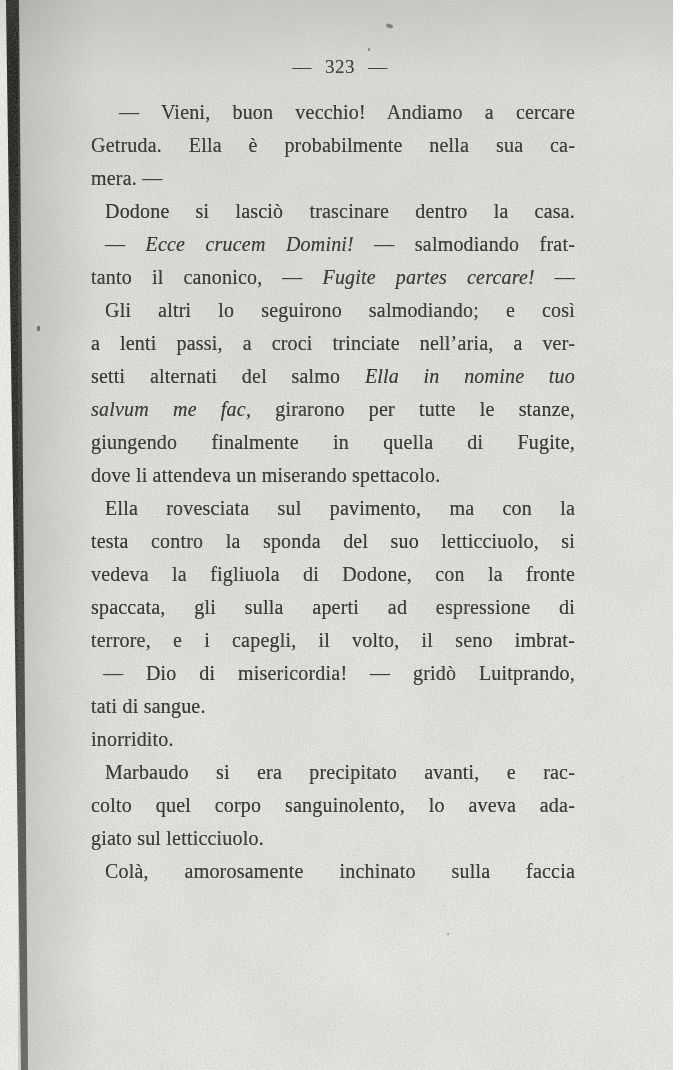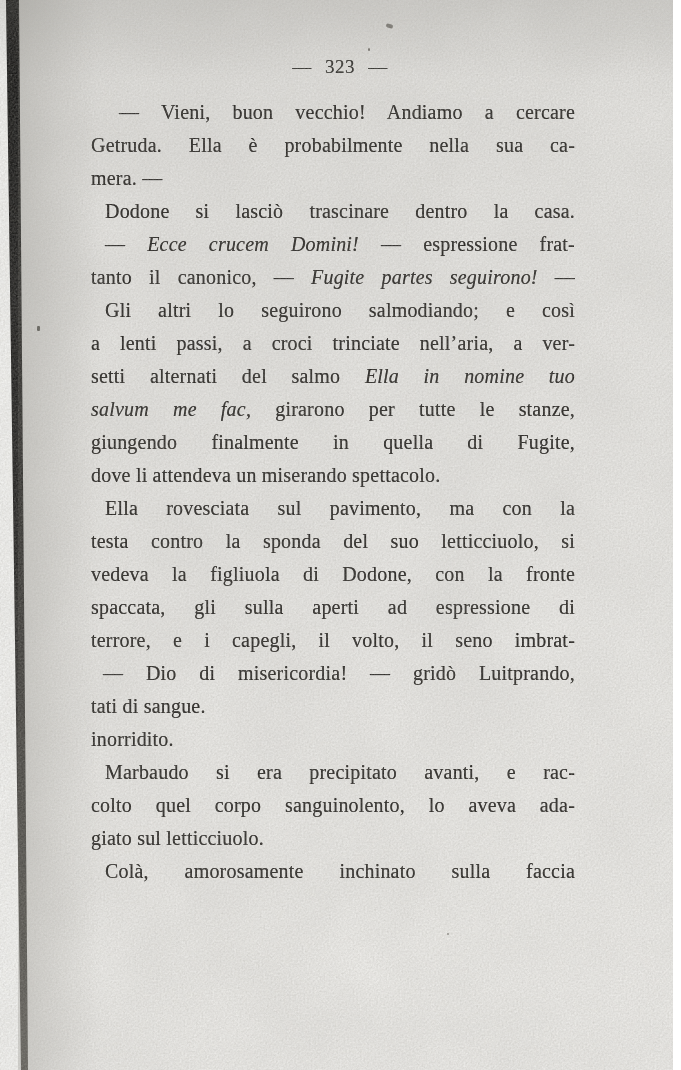--- a/index.html
+++ b/index.html
@@ -105,22 +105,22 @@
   <div class="top-shade"></div>
   <div class="gutter-shadow"></div>
 
   <div class="page-number">— 323 —</div>
 
   <div class="text-block" id="text-block">
       <div class="line j" style="text-indent: 28px;"><span class="">— Vieni, buon vecchio! Andiamo a cercare</span></div>
       <div class="line j"><span class="">Getruda. Ella è probabilmente nella sua ca-</span></div>
       <div class="line"><span class="">mera. —</span></div>
       <div class="line j" style="text-indent: 14px;"><span class="">Dodone si lasciò trascinare dentro la casa.</span></div>
-      <div class="line j" style="text-indent: 14px;"><span class="">— </span><span class="it">Ecce crucem Domini!</span><span class=""> — espressione frat-</span></div>
-      <div class="line j"><span class="">tanto il canonico, — </span><span class="it">Fugite partes seguirono!</span><span class=""> —</span></div>
+      <div class="line j" style="text-indent: 14px;"><span class="">— </span><span class="it">Ecce crucem Domini!</span><span class=""> — salmodiando frat-</span></div>
+      <div class="line j"><span class="">tanto il canonico, — </span><span class="it">Fugite partes cercare!</span><span class=""> —</span></div>
       <div class="line j" style="text-indent: 14px;"><span class="">Gli altri lo seguirono salmodiando; e così</span></div>
       <div class="line j"><span class="">a lenti passi, a croci trinciate nell’aria, a ver-</span></div>
       <div class="line j"><span class="">setti alternati del salmo </span><span class="it">Ella in nomine tuo</span></div>
       <div class="line j"><span class="it">salvum me fac,</span><span class=""> girarono per tutte le stanze,</span></div>
       <div class="line j"><span class="">giungendo finalmente in quella di Fugite,</span></div>
       <div class="line"><span class="">dove li attendeva un miserando spettacolo.</span></div>
       <div class="line j" style="text-indent: 14px;"><span class="">Ella rovesciata sul pavimento, ma con la</span></div>
       <div class="line j"><span class="">testa contro la sponda del suo letticciuolo, si</span></div>
       <div class="line j"><span class="">vedeva la figliuola di Dodone, con la fronte</span></div>
       <div class="line j"><span class="">spaccata, gli sulla aperti ad espressione di</span></div>

